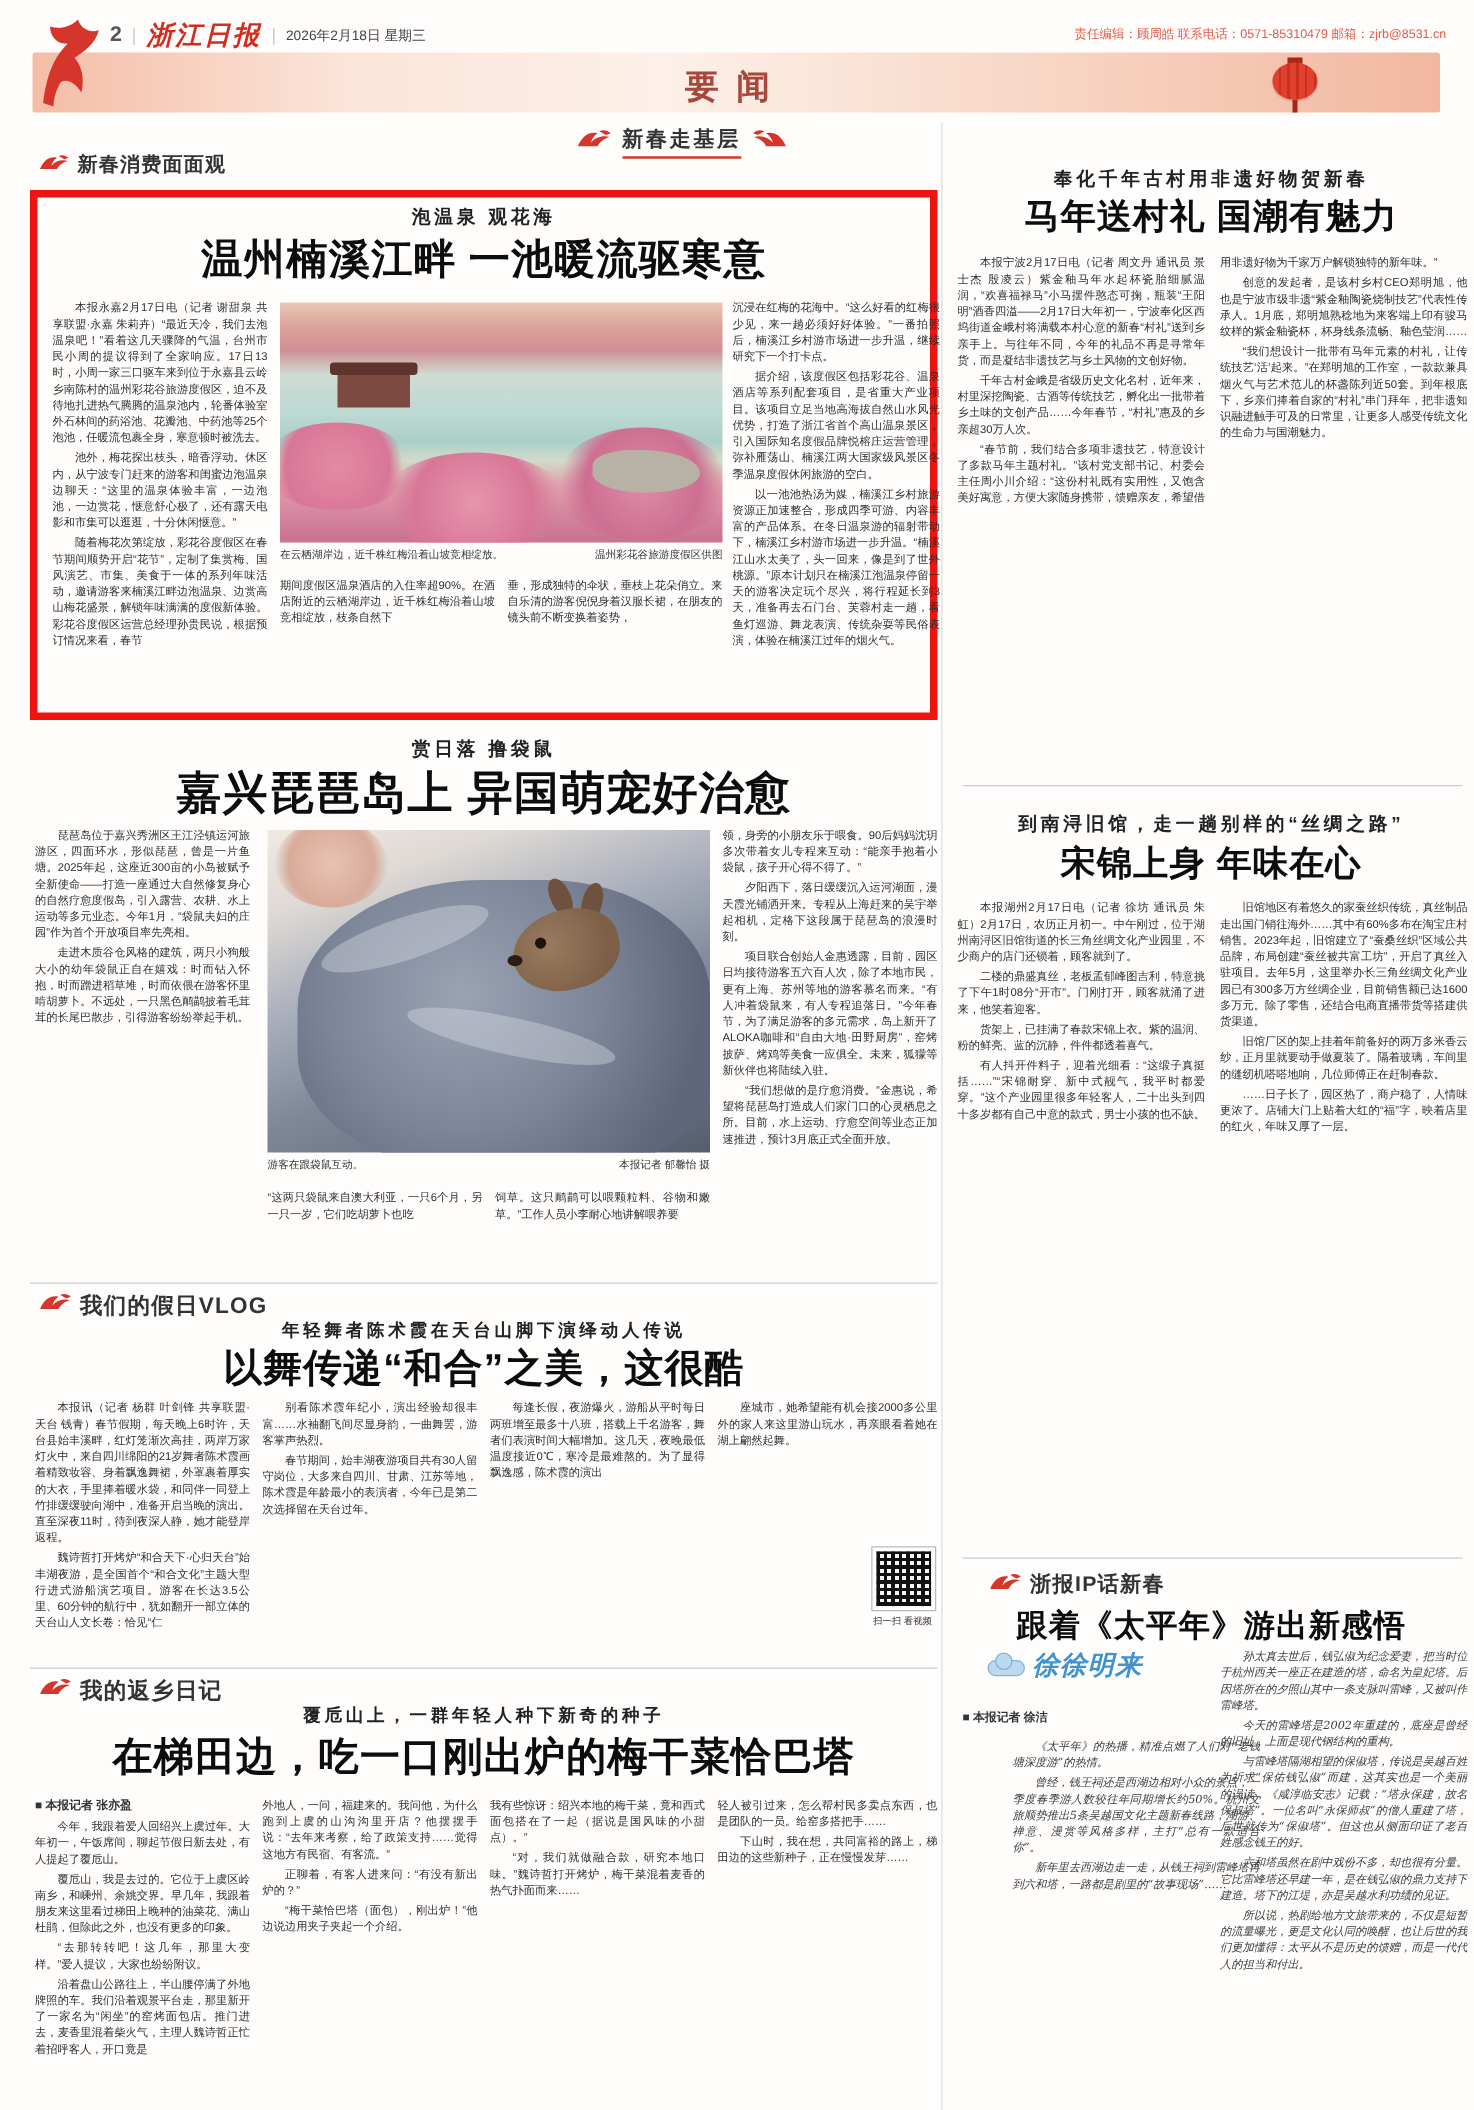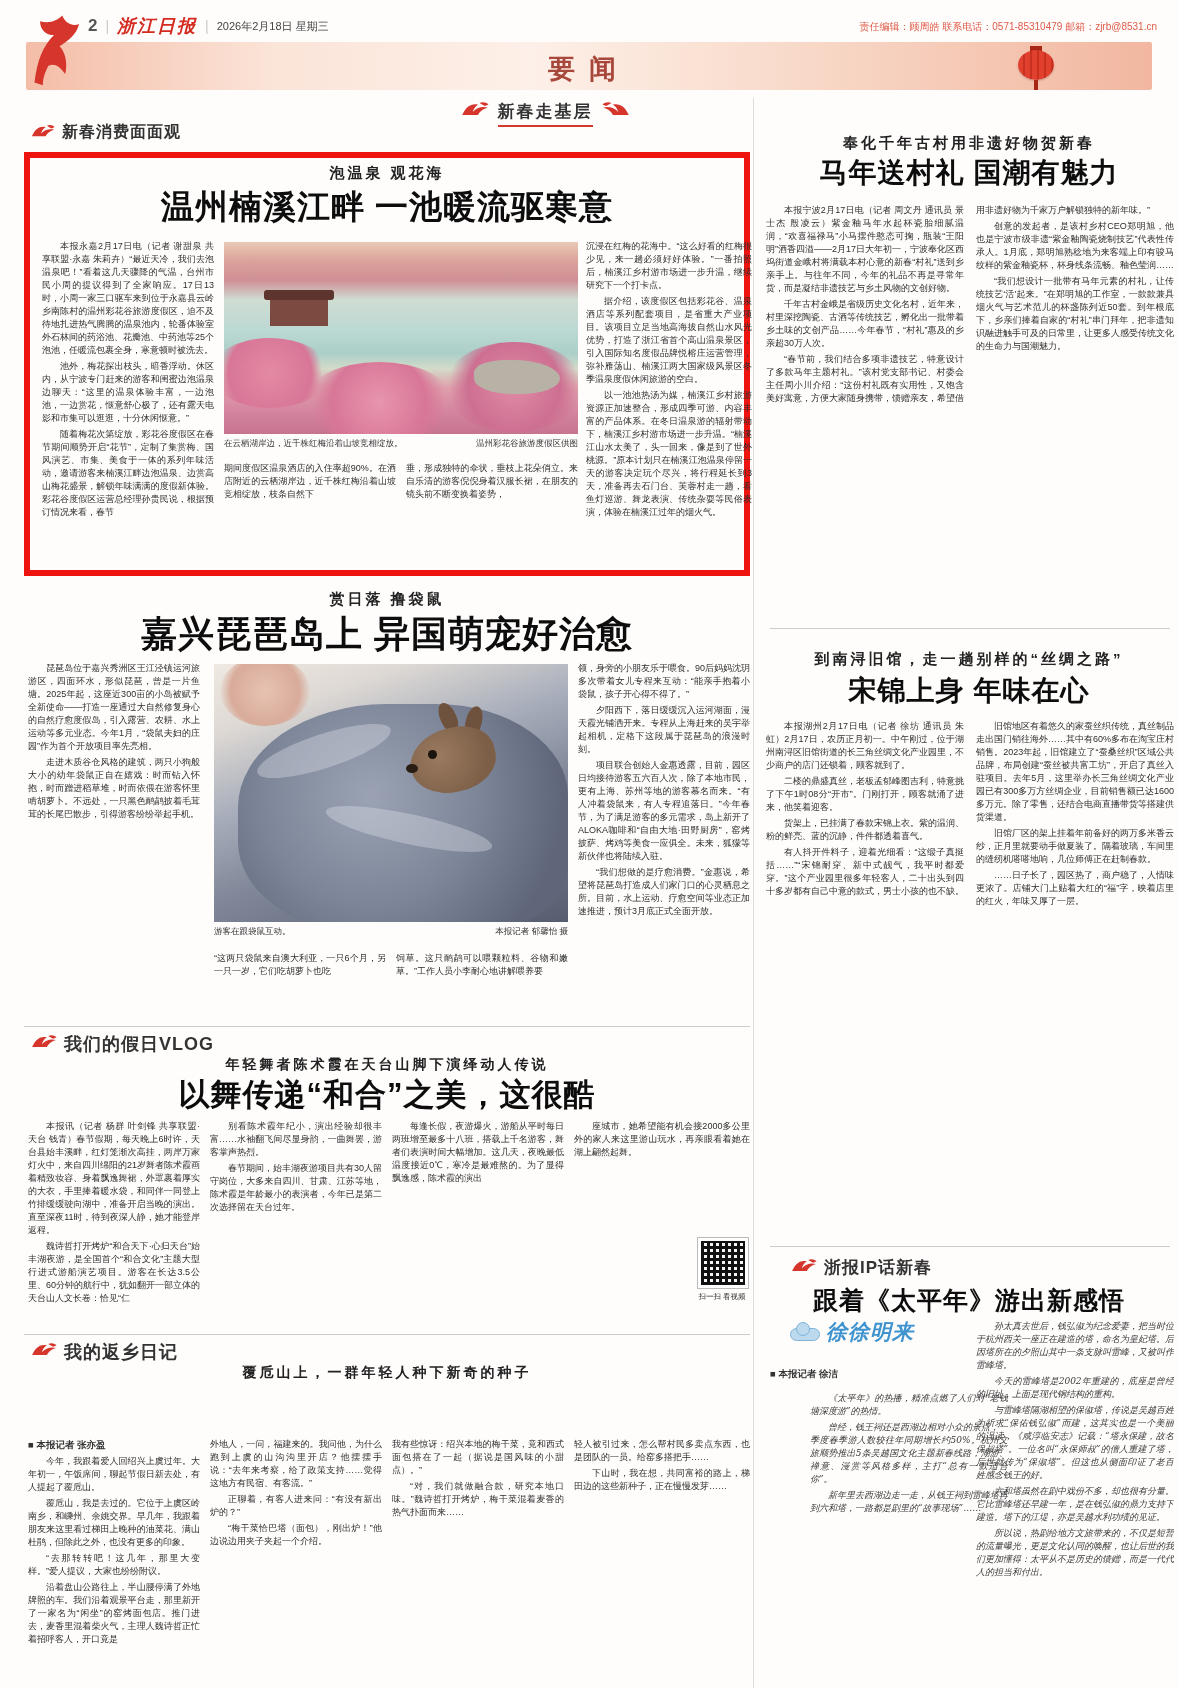--- a/index.html
+++ b/index.html
@@ -5,41 +5,41 @@
   * { box-sizing: border-box; margin: 0; padding: 0; }
   html,body { background:#ffffff; }
   body { font-family:"Liberation Sans", sans-serif; color:#222; }
   #page { position:relative; width:1179px; height:1688px; background:#fffdfc; overflow:hidden; margin:0 auto; }
 
   
   .mast-row { position:absolute; left:0; top:6px; width:1179px; height:36px; }
   .mast-left { position:absolute; left:88px; top:8px; display:flex; align-items:center; gap:8px; }
   .page-num { font-size:17px; font-weight:bold; color:#555; }
   .mast-sep { color:#c9c9c9; font-size:14px; }
-  .paper-name { font-size:18px; font-weight:bold; font-style:italic; color:#d42b20; letter-spacing:2px; }
+  .paper-name { font-size:21px; font-weight:bold; font-style:italic; color:#d42b20; letter-spacing:2px; }
   .mast-date { font-size:11px; color:#444; }
   .mast-right { position:absolute; right:22px; top:14px; font-size:10px; color:#e05a48; }
   .mast-horse { position:absolute; left:26px; top:4px; z-index:5; }
 
   .banner { position:absolute; left:26px; top:42px; width:1126px; height:48px;
     background:linear-gradient(90deg,#f4bda7 0%,#fbe4d8 22%,#fdf0e8 45%,#f8d8c7 70%,#f2b7a0 100%);
     border-radius:2px; }
   .banner-title { position:absolute; left:0; right:0; top:9px; text-align:center;
     font-size:27px; font-weight:bold; color:#a8473c; letter-spacing:14px; }
   .lantern { position:absolute; right:96px; top:0px; width:40px; height:46px; }
   .lantern .body { position:absolute; left:2px; top:8px; width:36px; height:30px; border-radius:50%;
     background:repeating-linear-gradient(90deg,#e2402f 0 5px,#c8301f 5px 7px); box-shadow:0 1px 2px rgba(0,0,0,.2); }
   .lantern .cap { position:absolute; left:14px; top:4px; width:12px; height:5px; background:#a82616; }
   .lantern .tail { position:absolute; left:18px; top:38px; width:4px; height:10px; background:#a82616; }
 
   
   .vdiv { position:absolute; left:753px; top:98px; width:1px; height:1590px; background:#ddd; }
   .hrule { position:absolute; height:1px; background:#ccc; }
 
-  .campaign { position:absolute; left:380px; top:100px; width:330px; display:flex; align-items:flex-start; justify-content:center; gap:8px; }
+  .campaign { position:absolute; left:380px; top:100px; width:330px; display:flex; align-items:center; justify-content:center; gap:8px; }
   .campaign span.txt { font-size:17px; font-weight:bold; color:#333; border-bottom:2px solid #d43a2a; padding-bottom:2px; letter-spacing:2px; }
 
   .col-header { position:absolute; display:flex; align-items:center; gap:6px; font-size:16px; font-weight:bold; color:#333; letter-spacing:1px; }
 
   
   .kicker { text-align:center; font-size:15px; font-weight:bold; color:#222; letter-spacing:3px; }
   .headline { text-align:center; font-weight:bold; color:#0d0d0d; letter-spacing:1px; }
   .bp { font-size:9px; line-height:13px; text-align:justify; text-indent:2em; color:#2e2e2e; margin-bottom:3px; }
   .colblk { position:absolute; overflow:hidden; }
   .cap { font-size:8.5px; color:#333; }
@@ -263,20 +263,21 @@
 
   <div class="hrule" style="left:24px; top:1334px; width:726px;"></div>
   <div class="col-header" style="left:30px; top:1340px; font-size:18px;">
     <span><svg width="28" height="17" viewBox="0 0 40 24">
           <path d="M3 20 C8 8 16 4 24 6 C20 9 18 12 17 16 C22 10 30 8 37 10 C30 12 26 16 24 20 Z" fill="#d6352b"></path>
           <path d="M26 4 C30 2 35 3 38 6 L33 8 Z" fill="#d6352b"></path>
         </svg></span>
     <span>我的返乡日记</span>
   </div>
   <div class="kicker fx-kicker">覆卮山上，一群年轻人种下新奇的种子</div>
+  <div class="headline fx-headline">在梯田边，吃一口刚出炉的梅干菜恰巴塔</div>
   <div class="fx-body">
     <div class="colblk" style="left:0; top:0; width:172px; height:244px;">
       <p class="bp fx-byline">■ 本报记者 张亦盈</p>
       <p class="bp">今年，我跟着爱人回绍兴上虞过年。大年初一，午饭席间，聊起节假日新去处，有人提起了覆卮山。</p>
       <p class="bp">覆卮山，我是去过的。它位于上虞区岭南乡，和嵊州、余姚交界。早几年，我跟着朋友来这里看过梯田上晚种的油菜花、满山杜鹃，但除此之外，也没有更多的印象。</p>
       <p class="bp">“去那转转吧！这几年，那里大变样。”爱人提议，大家也纷纷附议。</p>
       <p class="bp">沿着盘山公路往上，半山腰停满了外地牌照的车。我们沿着观景平台走，那里新开了一家名为“闲坐”的窑烤面包店。推门进去，麦香里混着柴火气，主理人魏诗哲正忙着招呼客人，开口竟是</p>
     </div>
     <div class="colblk" style="left:182px; top:0; width:172px; height:244px;">
       <p class="bp" style="text-indent:0;">外地人，一问，福建来的。我问他，为什么跑到上虞的山沟沟里开店？他摆摆手说：“去年来考察，给了政策支持……觉得这地方有民宿、有客流。”</p>

